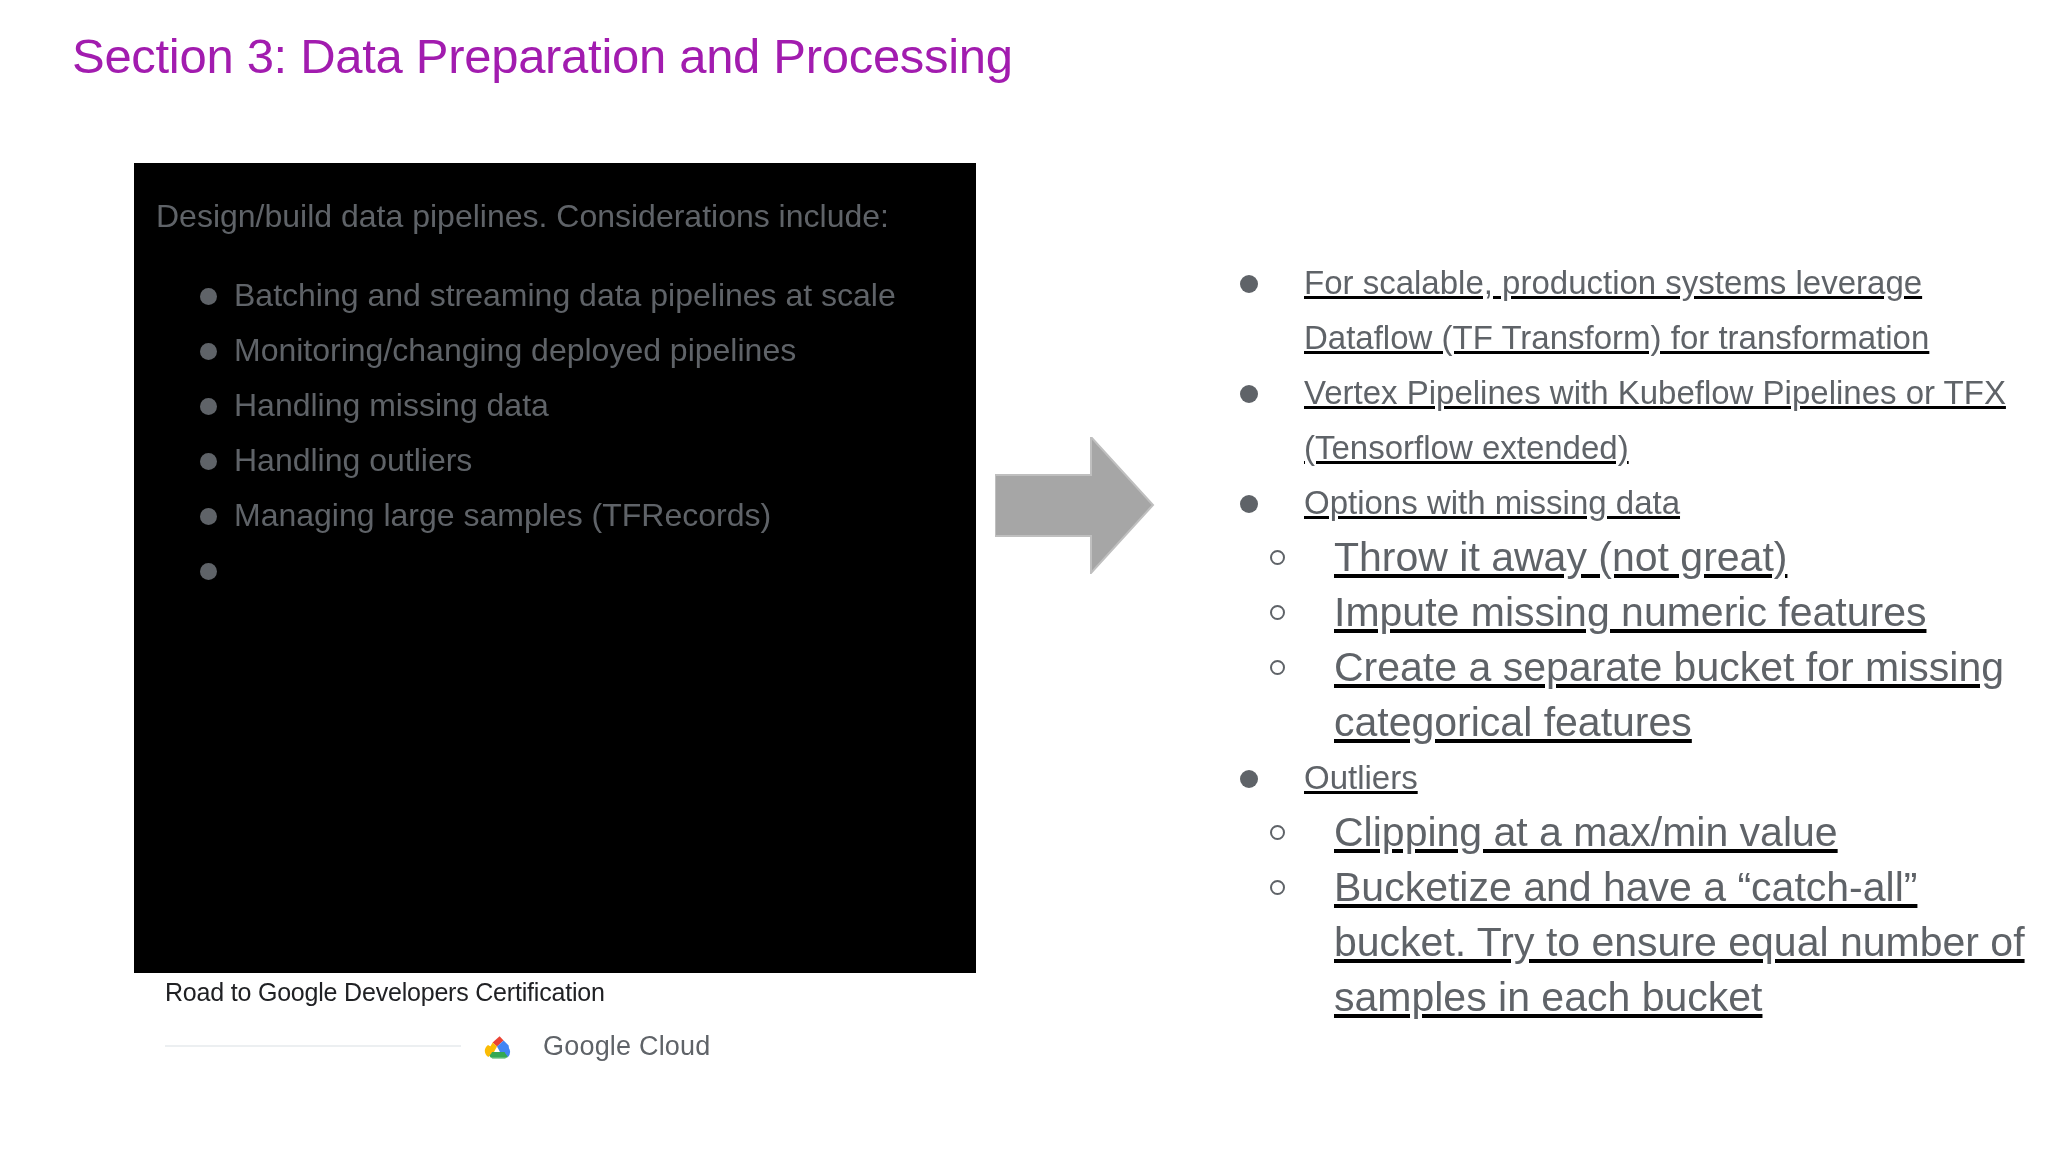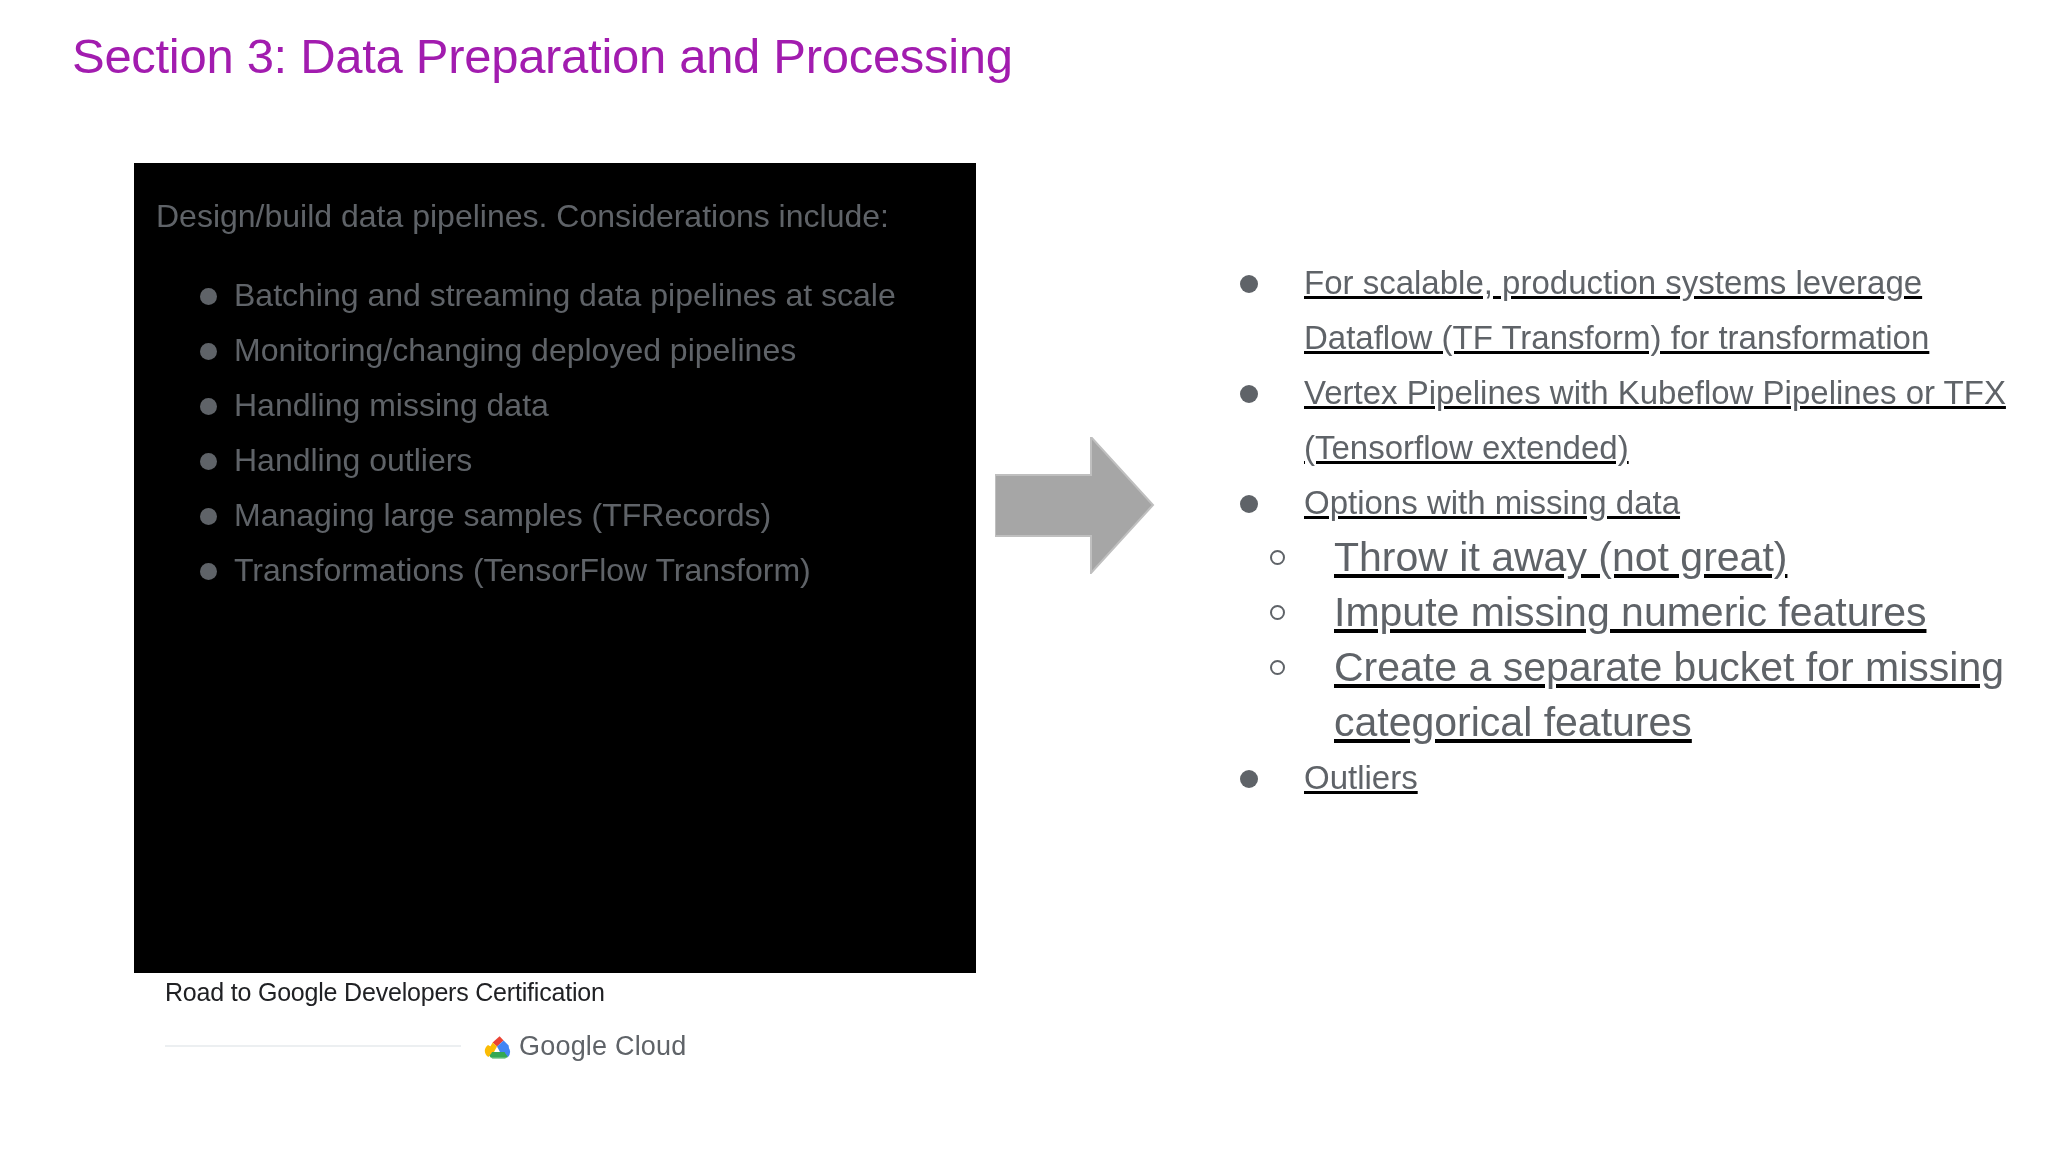--- a/index.html
+++ b/index.html
@@ -155,21 +155,21 @@
     width: 296px;
     height: 2px;
     background: #eceff1;
   }
   .gc-logo {
     position: absolute;
     left: 318px;
     top: 0;
     display: flex;
     align-items: center;
-    gap: 2px;
+    gap: 26px;
   }
   .gc-mark { display: block; }
   .gc-text {
     font-size: 27px;
     color: #5f6368;
     letter-spacing: 0.2px;
     white-space: nowrap;
   }
 </style>
 </head>
@@ -196,21 +196,20 @@
     <li>
       <span class="bullet-dot"></span>
       <span>Handling outliers</span>
     </li>
     <li>
       <span class="bullet-dot"></span>
       <span>Managing large samples (TFRecords)</span>
     </li>
     <li>
       <span class="bullet-dot"></span>
-      <span>Transformations (TensorFlow Transform)</span>
     </li>
   </ul>
 </div>
 
 <div class="arrow-wrap">
   <svg width="160" height="137" viewBox="0 0 160 137">
     <polygon points="0,38 96,38 96,0 158,68 96,136 96,99 0,99" fill="#a6a6a6" stroke="#bfbfbf" stroke-width="2"></polygon>
   </svg>
 </div>
 
@@ -243,20 +242,30 @@
       <li class="sub-item">
         <span class="bullet-ring"></span>
         <span>Create a separate bucket for missing categorical features</span>
       </li>
     </ul>
 
     <li class="r-item">
       <span class="bullet-dot"></span>
       <span>Outliers</span>
     </li>
+    <ul class="sub-list">
+      <li class="sub-item">
+        <span class="bullet-ring"></span>
+        <span>Clipping at a max/min value</span>
+      </li>
+      <li class="sub-item">
+        <span class="bullet-ring"></span>
+        <span>Bucketize and have a “catch-all” bucket. Try to ensure equal number of samples in each bucket</span>
+      </li>
+    </ul>
 
   </ul>
 </div>
 
 <div class="footer-brand">
   <div class="brand-title">Road to Google Developers Certification</div>
   <div class="brand-row">
     <div class="brand-rule"></div>
     <div class="gc-logo">
       <svg class="gc-mark" width="34" height="28" viewBox="0 0 34 28">

